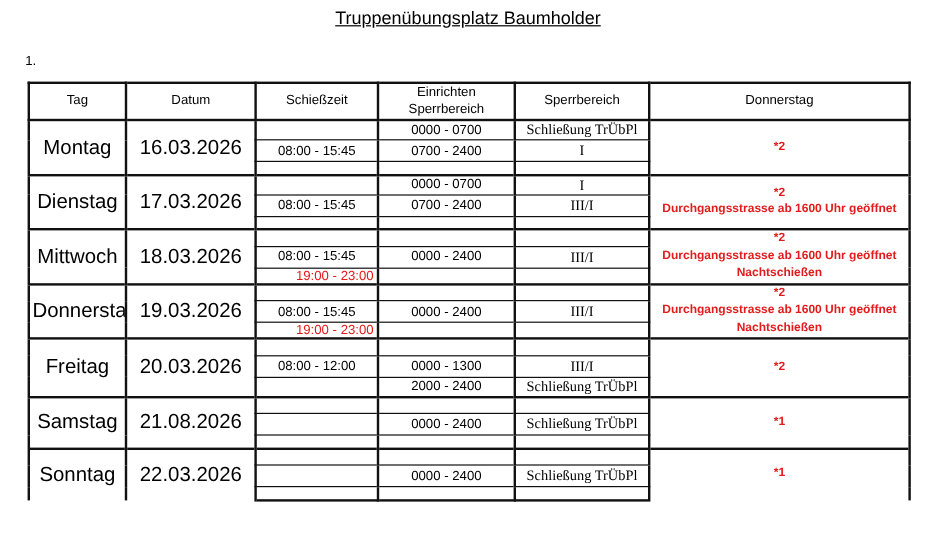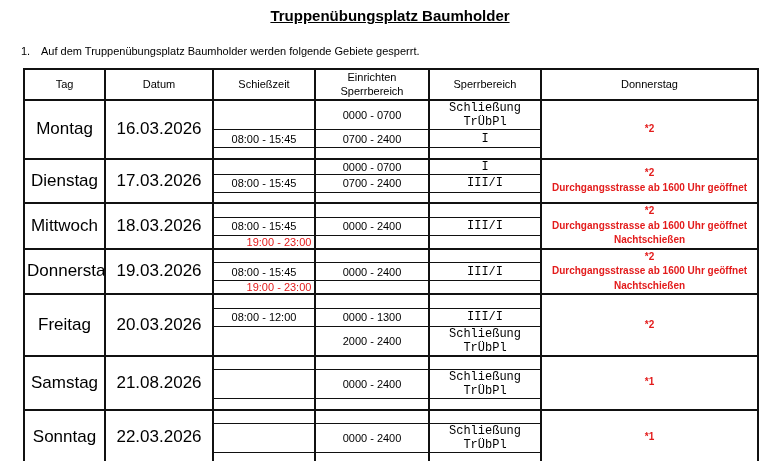--- a/index.html
+++ b/index.html
@@ -9,21 +9,21 @@
     width: 780px; height: 461px;
     background: #ffffff;
     color: #000;
     font-family: "Liberation Sans", sans-serif;
     overflow: hidden;
   }
   .title {
     margin-top: 7px;
     text-align: center;
     font-size: 15px;
-    font-weight: bold;
+    font-weight: normal;
     text-decoration: underline;
   }
   .intro {
     margin: 21px 0 0 21px;
     font-size: 11px;
     display: flex;
   }
   .intro .num { width: 20px; }
   table.schedule {
     border-collapse: collapse;
@@ -56,38 +56,37 @@
   tr.sub2 { height: 18px; }
   tr.sub3 { height: 11px; }
   tr.sub1 > td { border-top: 2px solid var(--line); }
   tr.sub2 > td.subcell, tr.sub3 > td.subcell { border-top: 1px solid var(--line); }
   tbody:last-child tr.sub3 > td { border-bottom: 2px solid var(--line); }
   td.day-cell, td.date-cell { font-size: 17px; }
   td.shooting-time { font-size: 11px; font-weight: normal; }
   td.shooting-time.red { color: var(--red); padding-left: 32px; }
   td.setup-period { font-size: 11px; }
   td.restricted-area {
-    font-family: Liberation Mono, monospace;
+    font-family: Liberation Serif, serif;
     font-size: 12px;
   }
   td.remarks {
     color: var(--red);
     font-weight: bold;
     font-size: 10px;
     line-height: 1.45;
   }
 </style>
 </head>
 <body>
 
 <div class="title">Truppenübungsplatz Baumholder</div>
 
 <div class="intro">
   <span class="num">1.</span>
-  <span>Auf dem Truppenübungsplatz Baumholder werden folgende Gebiete gesperrt.</span>
 </div>
 
 <table class="schedule">
   <colgroup>
     <col class="c-tag">
       <col class="c-datum">
       <col class="c-schiess">
     <col class="c-einricht">
       <col class="c-sperr">
       <col class="c-bemerk">

